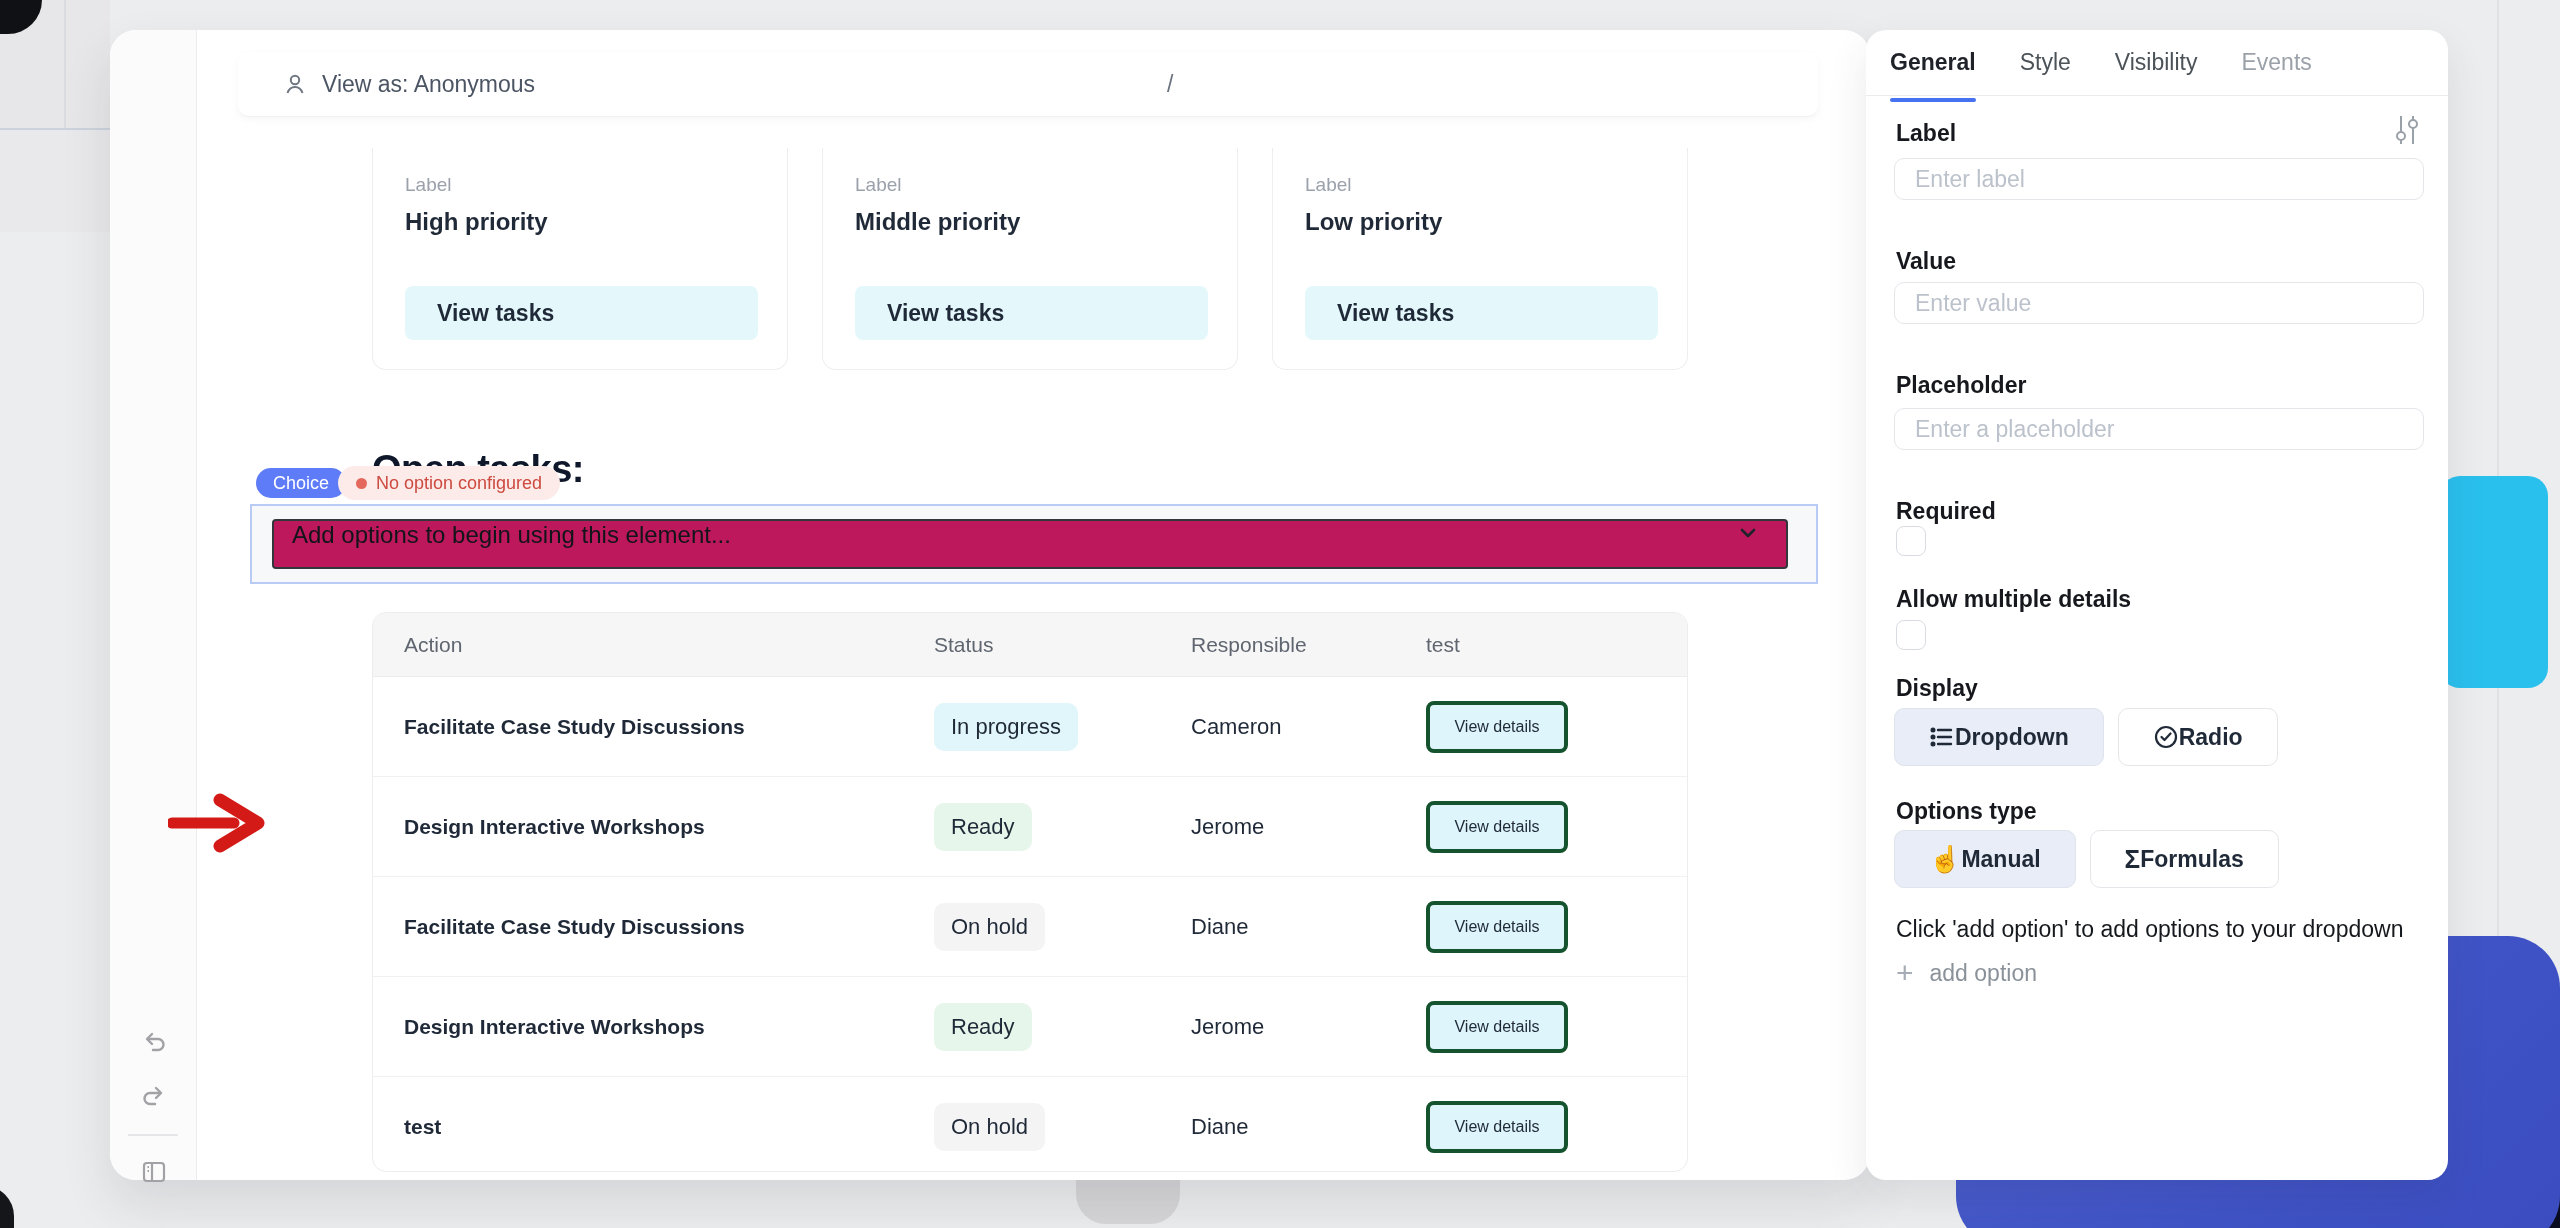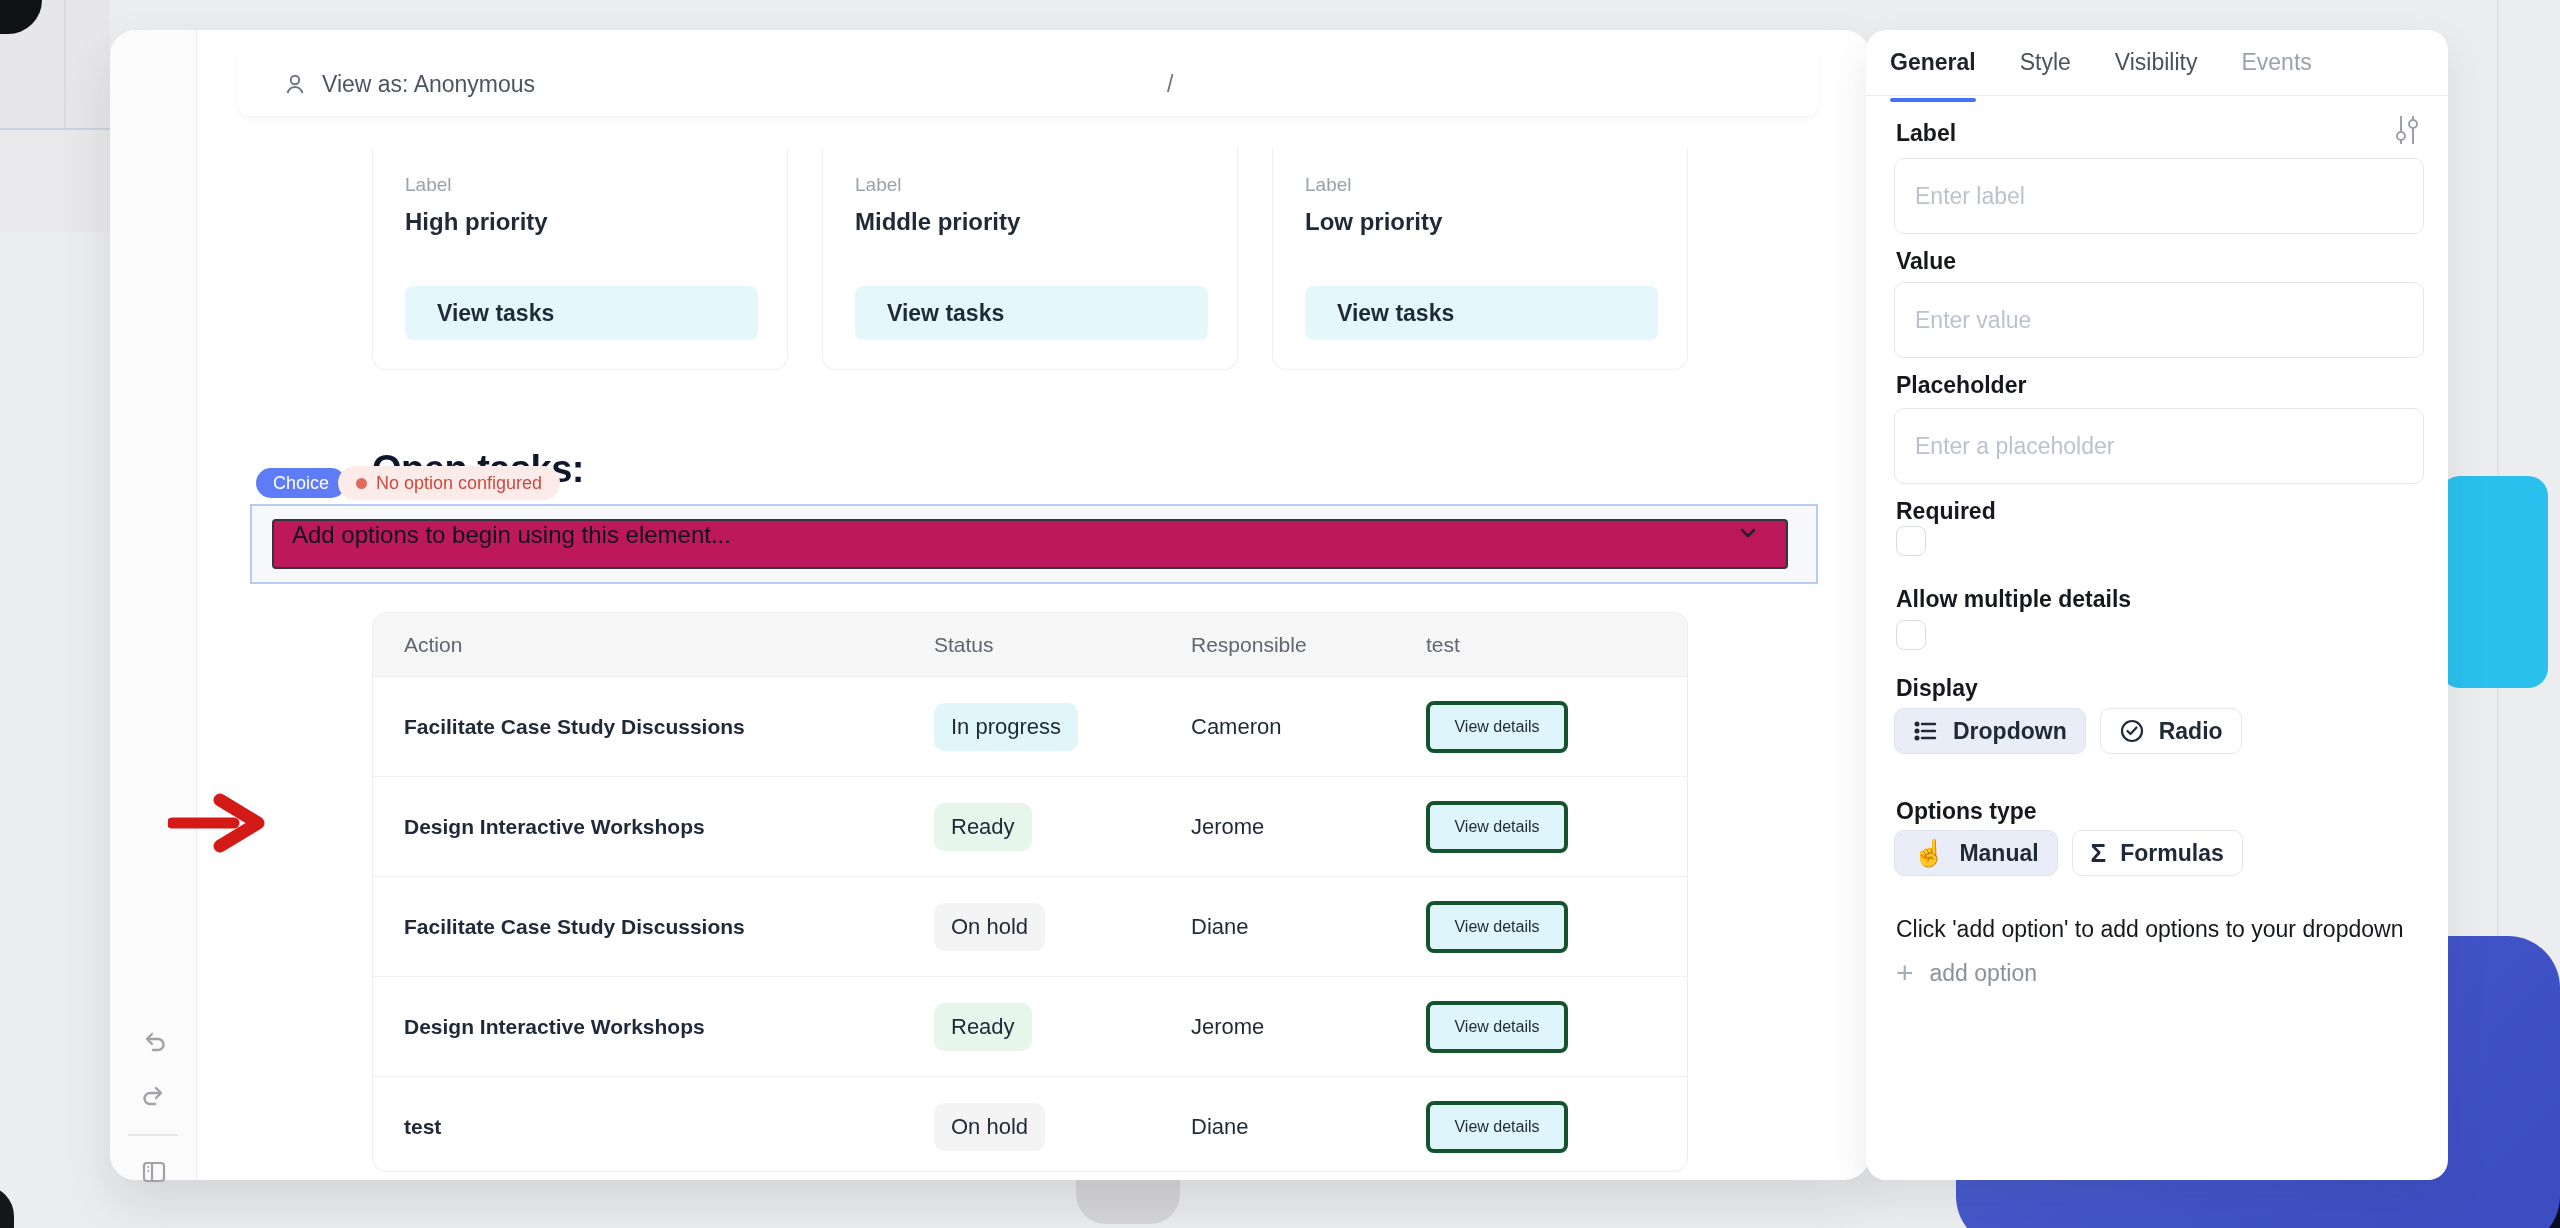--- a/index.html
+++ b/index.html
@@ -93,30 +93,30 @@
   .tabs{position:absolute;left:0;top:0;width:100%;height:66px;border-bottom:1px solid #ececee;
     display:flex;align-items:center;padding-left:24px;box-sizing:border-box;gap:44px;}
   .tab{position:relative;font-size:23px;color:#4b5258;height:76px;display:flex;align-items:center;cursor:pointer;}
   .tab.active{color:#1f2329;font-weight:bold;}
   .tab.active::after{content:"";position:absolute;left:0;right:0;bottom:-1px;height:4px;background:#4672f1;border-radius:2px;}
   .tab.muted{color:#9ba1a8;}
   .sec-head{position:absolute;left:30px;font-size:23px;font-weight:600;color:#16181d;}
   .head-label{top:90px;} .head-value{top:218px;} .head-ph{top:342px;} .head-req{top:468px;}
   .head-allow{top:556px;} .head-display{top:645px;} .head-opts{top:768px;}
   .sliders-icon{position:absolute;right:26px;top:84px;width:30px;height:32px;color:#9aa1a8;cursor:pointer;}
-  .p-input{position:absolute;left:28px;width:530px;height:76px;border:1.5px solid #e4e6ea;border-radius:10px;
+  .p-input{position:absolute;left:28px;width:530px;height:42px;border:1.5px solid #e4e6ea;border-radius:10px;
     box-sizing:border-box;padding:0 20px;font-size:23px;color:#ef4444;font-family:inherit;background:#fff;outline:none;}
   .p-input::placeholder{color:#bcc2cb;}
   .in-label{top:128px;} .in-value{top:252px;} .in-ph{top:378px;}
   .checkbox{position:absolute;left:30px;width:30px;height:30px;border:1.5px solid #d8dce1;border-radius:8px;
     background:#fff;box-sizing:border-box;cursor:pointer;}
   .cb-req{top:496px;} .cb-allow{top:590px;}
   .segrow{position:absolute;left:28px;display:flex;gap:14px;}
   .segrow-display{top:678px;} .segrow-opts{top:800px;}
-  .seg{height:46px;display:flex;align-items:center;gap:14px;padding:0 18px;background:#fff;
+  .seg{height:58px;display:flex;align-items:center;padding:0 34px;background:#fff;
     border:1px solid #e4e6ea;border-radius:10px;font-size:23px;font-weight:600;color:#1f2937;
     font-family:inherit;cursor:pointer;}
   .seg.selected{background:#e9edf7;border-color:#dfe3ec;}
   .seg .sicon{width:26px;height:26px;color:#1f2937;flex:0 0 auto;}
   .seg .glyph{font-size:26px;line-height:26px;width:auto;}
   .hint-text{position:absolute;left:30px;top:886px;font-size:23px;color:#15181c;white-space:nowrap;}
   .add-option{position:absolute;left:30px;top:928px;display:flex;align-items:center;gap:16px;cursor:pointer;}
   .add-option .plus{font-size:30px;color:#a7adb4;line-height:30px;}
   .add-option .txt{font-size:23px;color:#8a9199;}
   svg{display:block;}

